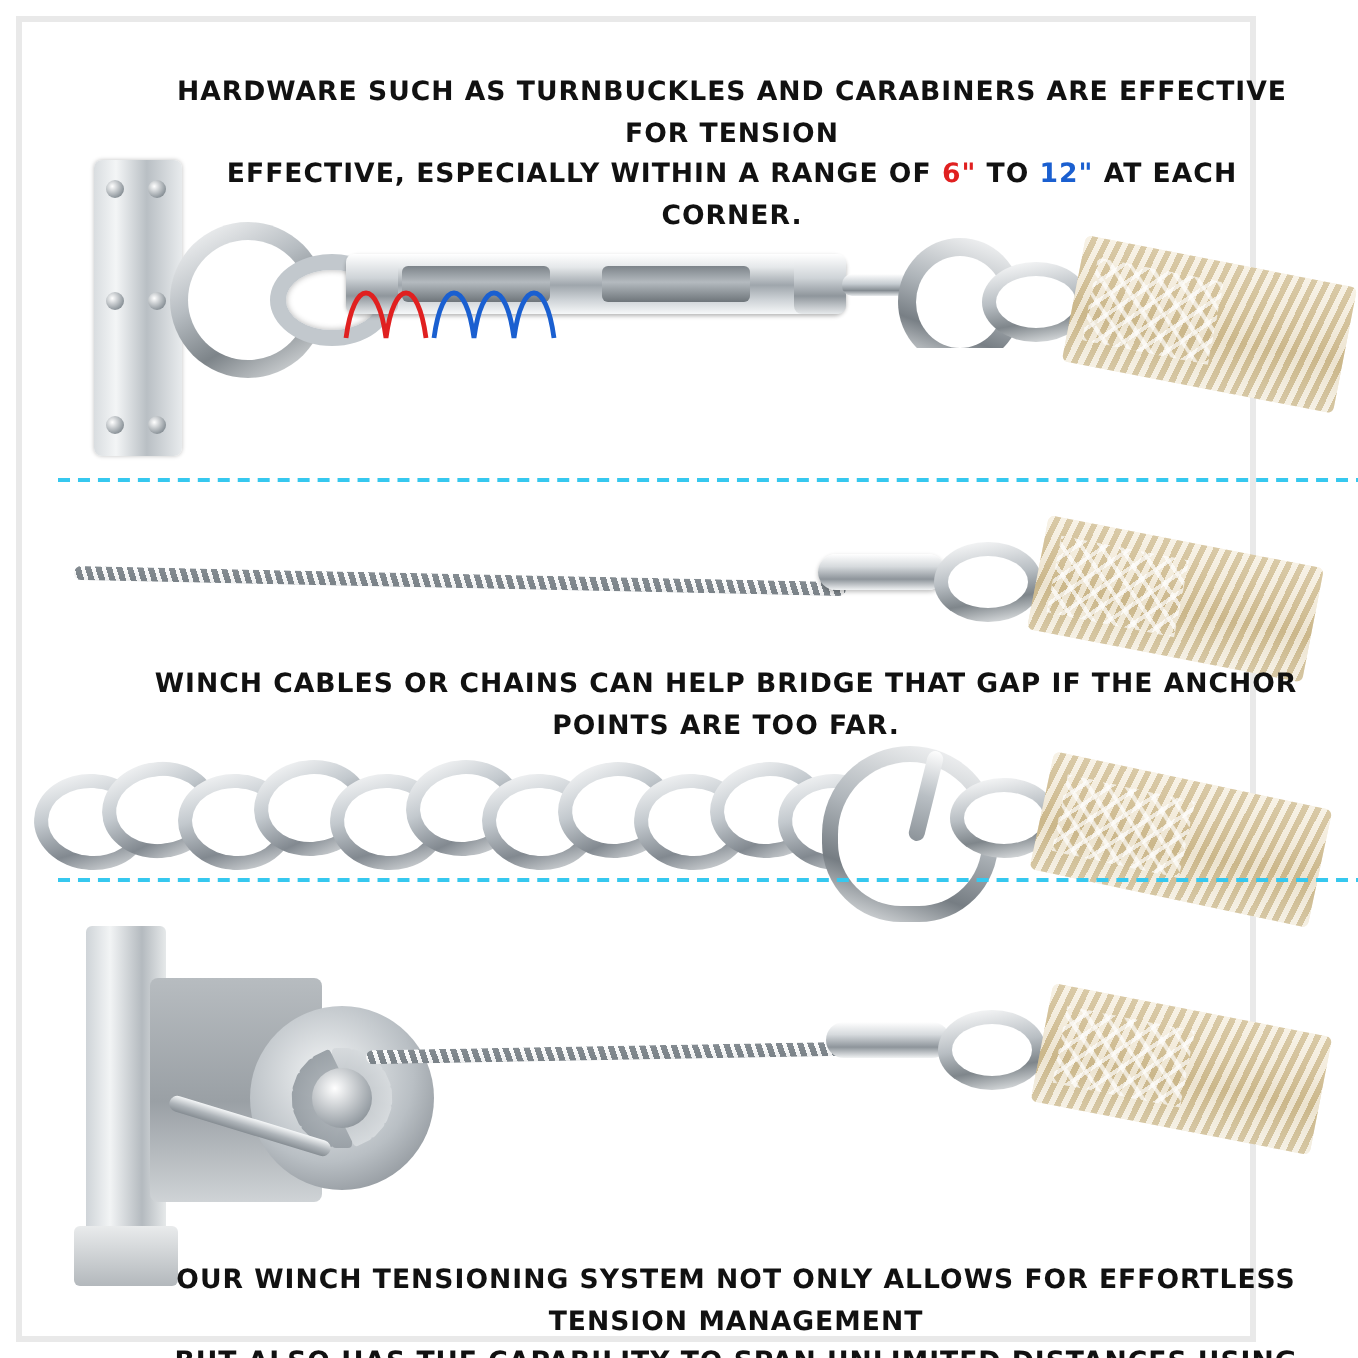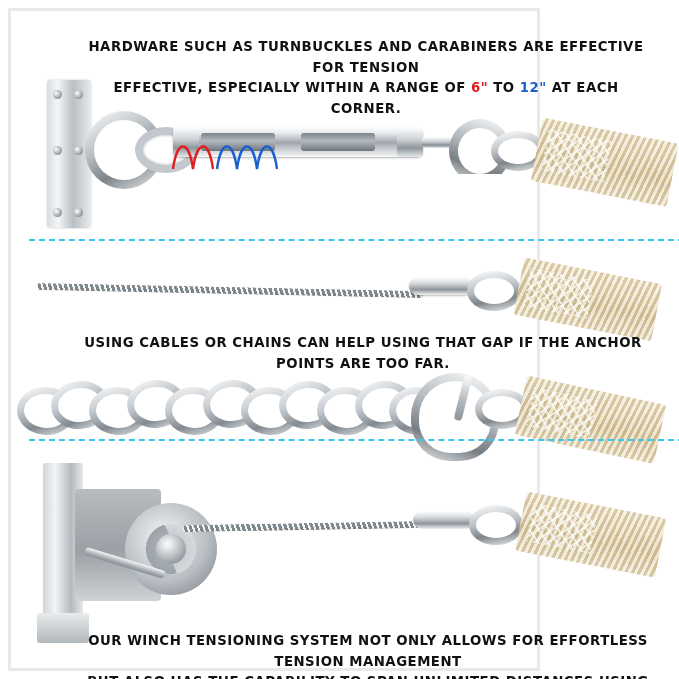--- a/index.html
+++ b/index.html
@@ -15,21 +15,21 @@
     width: 679px;
     height: 679px;
     background: #ffffff;
     overflow: hidden;
     box-sizing: border-box;
   }
   .frame {
     position: absolute;
     left: 8px;
     top: 8px;
-    width: 532px;
+    width: 620px;
     height: 663px;
     border: 3px solid #e9e9e9;
     box-sizing: border-box;
     background: #ffffff;
   }
   .inner {
     position: absolute;
     left: 12px;
     top: 12px;
     right: 12px;
@@ -416,21 +416,21 @@
       <div class="p2">
         <div class="cable"></div>
         <div class="ferrule"></div>
         <div class="thimble" style="left:444px; top:32px;"></div>
         <div class="rope-strap strap2">
           <div class="strap-lines"></div>
           <div class="strap-mesh"></div>
         </div>
       </div>
 
-      <div class="caption cap-mid">USING CABLES OR CHAINS CAN HELP USING THAT GAP IF THE ANCHOR POINTS ARE TOO FAR.</div>
+      <div class="caption cap-mid">WINCH CABLES OR CHAINS CAN HELP BRIDGE THAT GAP IF THE ANCHOR POINTS ARE TOO FAR.</div>
 
       <div class="p3">
         <div class="chain-link" style="left:-6px;  top:24px; transform:rotate(4deg);"></div>
         <div class="chain-link" style="left:28px;  top:18px; transform:rotate(-6deg);"></div>
         <div class="chain-link" style="left:66px;  top:24px; transform:rotate(4deg);"></div>
         <div class="chain-link" style="left:104px; top:17px; transform:rotate(-5deg);"></div>
         <div class="chain-link" style="left:142px; top:24px; transform:rotate(4deg);"></div>
         <div class="chain-link" style="left:180px; top:17px; transform:rotate(-5deg);"></div>
         <div class="chain-link" style="left:218px; top:24px; transform:rotate(4deg);"></div>
         <div class="chain-link" style="left:256px; top:18px; transform:rotate(-5deg);"></div>

